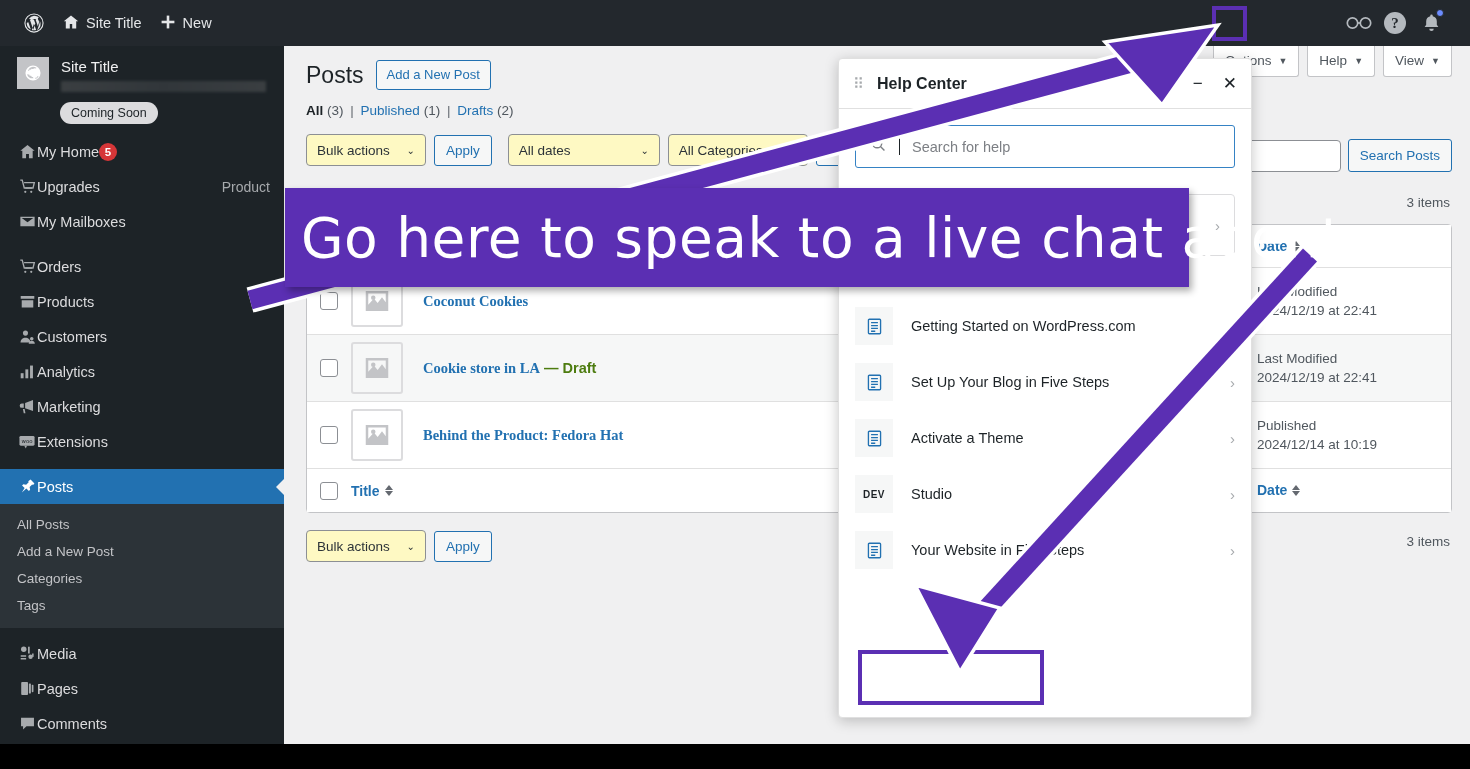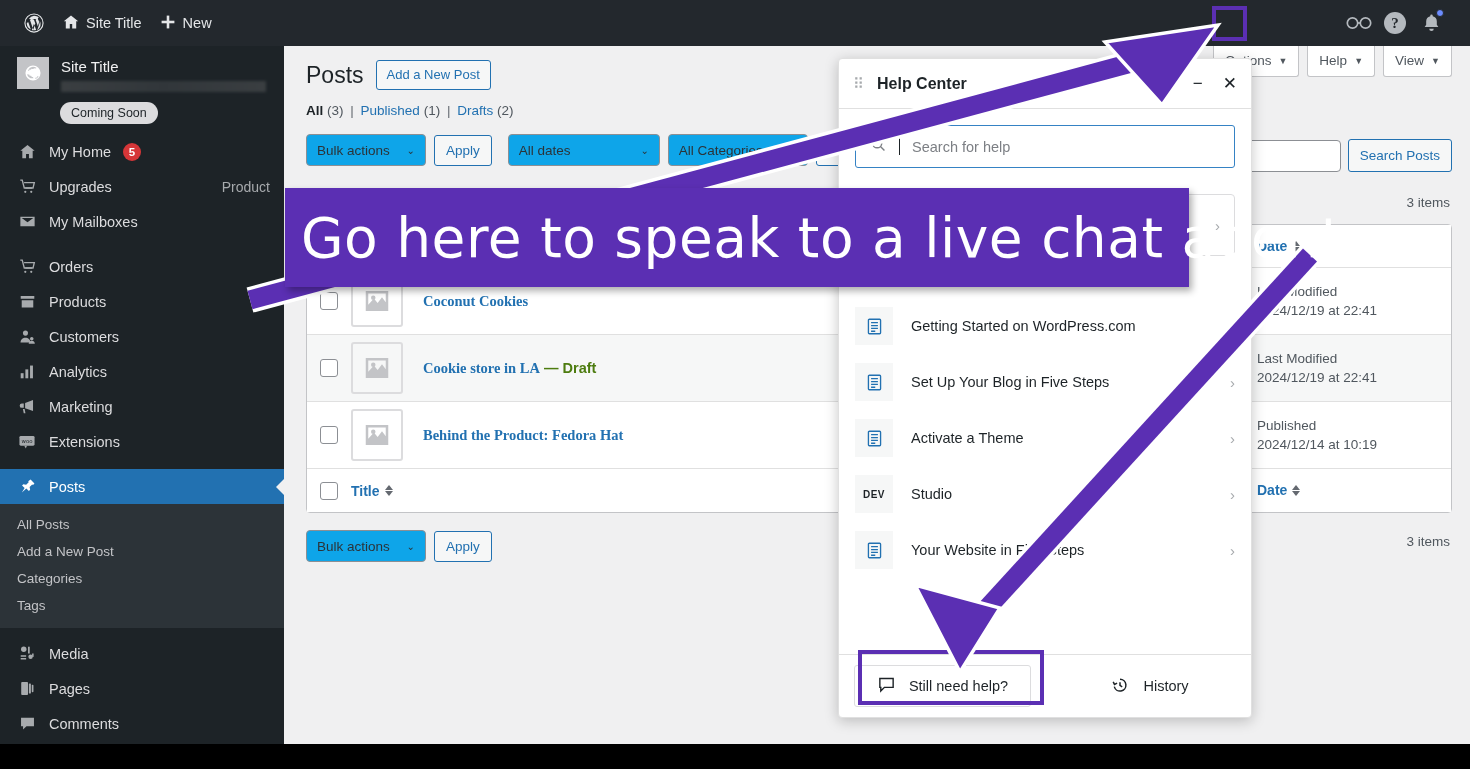--- a/index.html
+++ b/index.html
@@ -71,21 +71,21 @@
     filter: blur(1.6px); opacity: .95;
   }
   .coming-soon {
     display: inline-block; margin: 10px 0 0 60px;
     background: #dcdcde; color: #1d2327;
     font-size: 12.5px; padding: 4px 11px; border-radius: 11px;
   }
 
   .nav-group { padding-top: 10px; }
   .nav-item {
-    display: flex; align-items: center; gap: 12px;
+    display: flex; align-items: center; 
     height: 35px; padding: 0 14px 0 17px;
     color: #dcdcde; font-size: 14.5px; position: relative;
   }
   .nav-item .ico { width: 20px; height: 20px; flex: none; display: flex; align-items: center; justify-content: center; color: #a7aaad; }
   .nav-item.active { background: #2271b1; color: #fff; }
   .nav-item.active .ico { color: #fff; }
   .nav-item.active::after {
     content: ""; position: absolute; right: -1px; top: 50%;
     transform: translateY(-50%);
     border-top: 9px solid transparent; border-bottom: 9px solid transparent;
@@ -129,21 +129,21 @@
     padding: 13px 0 0 22px; font-size: 13.5px; color: #2271b1;
   }
   .subsubsub .cur { color: #1d2327; font-weight: bold; }
   .subsubsub .cnt { color: #50575e; }
   .subsubsub .sep { color: #646970; padding: 0 3px; }
 
   .tablenav {
     margin: 16px 22px 0 22px; display: flex; align-items: center; gap: 8px; height: 32px;
   }
   .selectbox {
-    background: #0ea5e9; border: 1px solid #8c8f94; border-radius: 4px;
+    background: #fef9c3; border: 1px solid #8c8f94; border-radius: 4px;
     height: 32px; font-size: 13.5px; color: #2c3338;
     display: flex; align-items: center; gap: 10px; padding: 0 10px;
   }
   .selectbox .caret { font-size: 10px; color: #2c3338; margin-left: auto; }
   .btn-outline {
     background: #f6f7f7; border: 1px solid #2271b1; color: #2271b1;
     border-radius: 3px; height: 31px; font-size: 13.5px; padding: 0 11px;
     display: flex; align-items: center;
   }
   .search-box-wrap {
@@ -766,44 +766,20 @@
           <svg width="19" height="19" viewBox="0 0 20 20" fill="none" stroke="#2271b1" stroke-width="1.4">
               <rect x="3.6" y="2.4" width="12.8" height="15.2" rx="1"></rect>
               <path d="M6.4 6h7.2M6.4 9h7.2M6.4 12h7.2M6.4 15h4.4"></path>
             </svg>
         </span>
         <span class="hc-res-txt">Your Website in Five Steps</span>
         <span class="chev">›</span>
       </div>
     </div>
 
-    <div class="hc-foot">
-      <div class="hc-foot-btn">
-        <span class="fb-inner">
-          <span>
-            <svg width="19" height="19" viewBox="0 0 20 20" fill="none" stroke="#1d2327" stroke-width="1.5">
-                <path d="M3 3.6h14v9.4H7.8L4 16.8V13H3z"></path>
-              </svg>
-          </span>
-          <span>Still need help?</span>
-        </span>
-      </div>
-      <div class="hc-foot-btn plain">
-        <span class="fb-inner">
-          <span>
-            <svg width="20" height="20" viewBox="0 0 20 20" fill="none" stroke="#1d2327" stroke-width="1.5">
-                <path d="M10 4.2a5.9 5.9 0 1 1-5.7 7.4"></path>
-                <path d="M3.2 6.8l1.3 2.6l2.6-1.3"></path>
-                <path d="M10 7.2v3.2l2.2 1.4"></path>
-              </svg>
-          </span>
-          <span>History</span>
-        </span>
-      </div>
-    </div>
   </div>
   <div class="still-help-highlight"></div>
 
   <div id="overlay">
     <svg width="1470" height="769" viewBox="0 0 1470 769">
 
       <g>
         <path d="M250 300 L1135 62" stroke="#ffffff" stroke-width="26" fill="none" stroke-linecap="butt"></path>
         <path d="M250 300 L1135 62" stroke="#5b2fb3" stroke-width="19" fill="none" stroke-linecap="butt"></path>
         <path d="M1105 42 L1218 25 L1162 105 Z" fill="#5b2fb3" stroke="#ffffff" stroke-width="3.5"></path>

